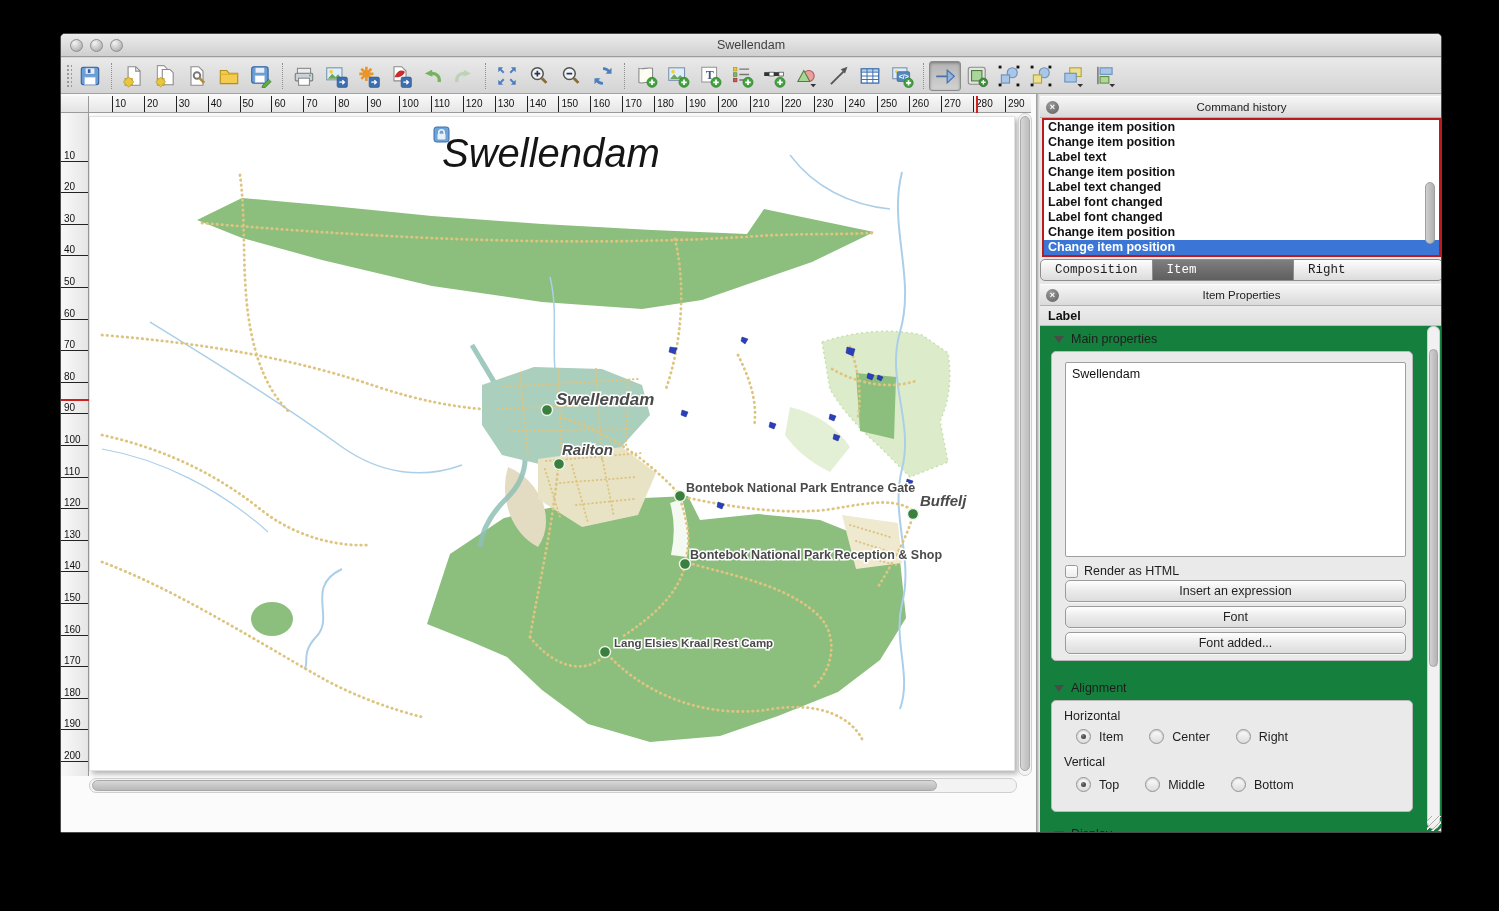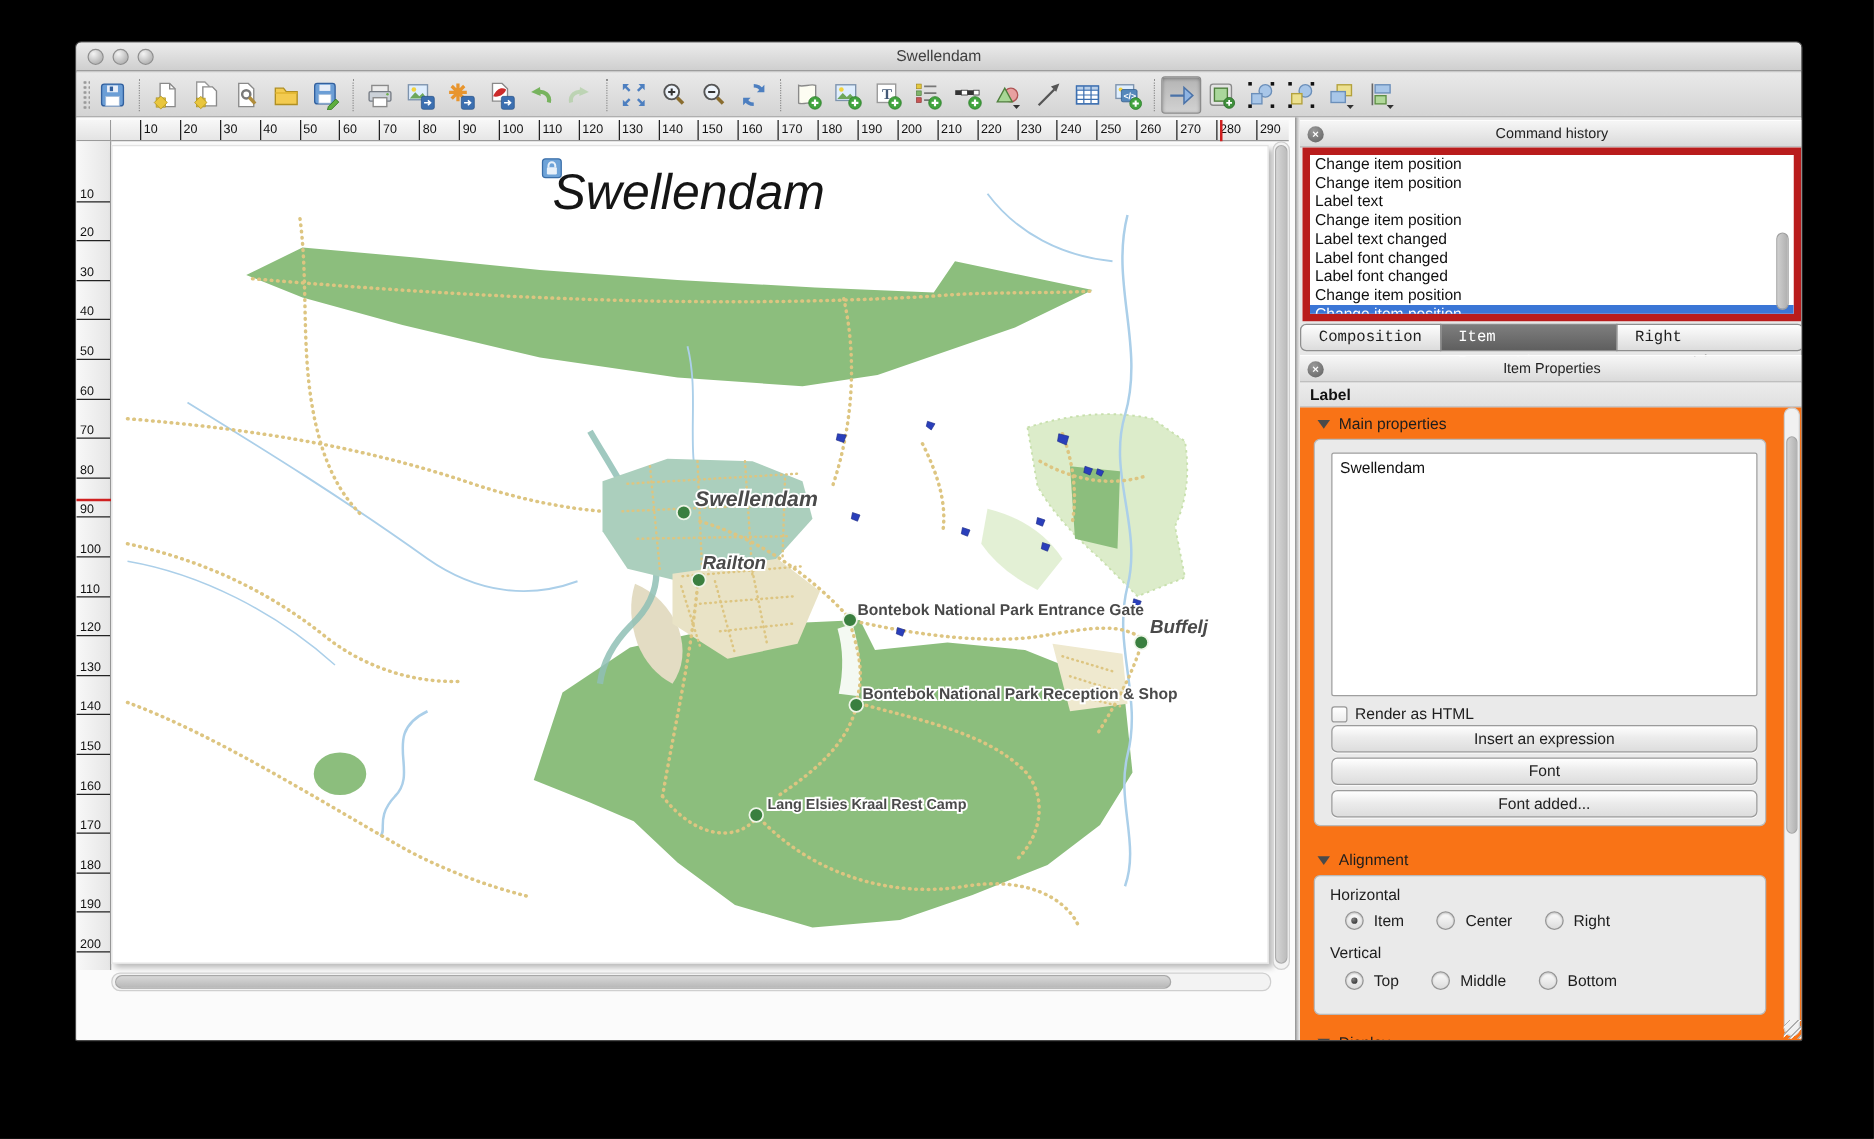--- a/index.html
+++ b/index.html
@@ -36,33 +36,33 @@
   .vscroll .thumb { position:absolute; left:1px; top:2px; width:10px; height:655px; border-radius:6px; background:linear-gradient(90deg,#d6d6d6,#bdbdbd); border:1px solid #ababab; }
   .hscroll { position:absolute; left:28px; top:684px; width:928px; height:15px; background:#f3f3f3; border:1px solid #cfcfcf; border-radius:7px; }
   .hscroll .thumb { position:absolute; left:2px; top:1px; width:845px; height:11px; border-radius:6px; background:linear-gradient(#d8d8d8,#b8b8b8); border:1px solid #a8a8a8; }
   
   .bottombar { position:absolute; left:0; top:700px; width:975px; height:40px; background:linear-gradient(#e9e9e9,#d0d0d0); border-top:1px solid #a8a8a8; }
   .macbtn { position:absolute; height:22px; background:linear-gradient(#ffffff,#ececec 45%,#dddddd); border:1px solid #9b9b9b; border-radius:5px; font-size:12.5px; color:#1f1f1f; text-align:center; line-height:20px; box-shadow:0 1px 0 rgba(255,255,255,.7); }
   
   .side-panel { position:absolute; left:979px; top:0; width:403px; bottom:0; background:#e7e7e7; }
   .hdr { position:absolute; left:0; right:0; height:22px; background:linear-gradient(#f6f6f6,#dadada); border-top:1px solid #fdfdfd; border-bottom:1px solid #b2b2b2; font-size:11.5px; color:#222; text-align:center; line-height:21px; }
   .closebtn { position:absolute; left:6px; top:4px; width:13px; height:13px; border-radius:50%; background:radial-gradient(circle at 38% 30%, #9a9a9a, #5f5f5f); color:#fff; font-size:9px; line-height:13px; text-align:center; font-weight:bold; }
-  .ch-list { position:absolute; left:2px; top:24px; right:2px; height:139px; background:#fff; border:6px solid #b91c1c; overflow:hidden; font-size:12.5px; color:#111; }
+  .ch-list { position:absolute; left:2px; top:24px; right:2px; height:139px; background:#fff; border:2px solid #b91c1c; overflow:hidden; font-size:12.5px; color:#111;font-weight:bold; }
   .ch-row { height:15px; line-height:15px; padding-left:4px; white-space:nowrap; }
   .ch-row.selected { background:#3b76d6; color:#fff; }
   .ch-thumb { position:absolute; right:4px; top:62px; width:10px; height:62px; border-radius:5px; background:linear-gradient(90deg,#cfcfcf,#b0b0b0); border:1px solid #a0a0a0; }
   .tabs { position:absolute; left:0; right:0; top:165px; height:22px; display:flex; justify-content:center; }
   .tab { height:22px; line-height:20px; font-size:12.5px; color:#1d1d1d; background:linear-gradient(#fdfdfd,#dcdcdc); border:1px solid #8e8e8e; padding:0 14px; margin-left:-1px;font-family:Liberation Mono, monospace; }
   .tab.first { border-radius:5px 0 0 5px; margin-left:0; }
   .tab.last { border-radius:0 5px 5px 0; }
   .tab.active { background:linear-gradient(#7e7e7e,#5f5f5f); color:#fff; }
   .tab-stub { position:absolute; top:176px; height:2px; border-top:1px solid #a8a8a8; border-bottom:1px solid #f4f4f4; }
   .ip-hdr { top:190px; }
   .label-bar { position:absolute; left:0; right:0; top:212px; height:20px; background:linear-gradient(#ececec,#e0e0e0); border-bottom:1px solid #bcbcbc; font-size:12.5px; font-weight:bold; color:#111; padding:3px 0 0 8px; }
-  .ip-body { position:absolute; left:0; right:0; top:232px; bottom:0; background:#f97316; overflow:hidden; }
+  .ip-body { position:absolute; left:0; right:0; top:232px; bottom:0; background:#15803d; overflow:hidden; }
   .sec-hdr { position:absolute; left:14px; font-size:12.5px; color:#1d1d1d; display:flex; align-items:center; }
   .disc { display:inline-block; width:0; height:0; border-left:5px solid transparent; border-right:5px solid transparent; border-top:7px solid #4a4a4a; margin-right:7px; }
   .groupbox { position:absolute; left:11px; width:362px; border:1px solid #b9b9b9; border-radius:5px; background:#eaeaea; }
   .ta { position:absolute; left:13px; top:10px; width:341px; height:195px; background:#fff; border:1px solid #9f9f9f; border-radius:2px; font-family:"Liberation Sans","DejaVu Sans",sans-serif; font-size:12.5px; color:#111; padding:4px 6px; resize:none; outline:none; }
   .cbrow { position:absolute; left:13px; top:212px; display:flex; align-items:center; gap:6px; font-size:12.5px; color:#1d1d1d; }
   .cb { width:13px; height:13px; border:1px solid #999; border-radius:2.5px; background:linear-gradient(#fff,#ededed); }
   .gbtn { left:13px; width:341px; }
   .radlbl { position:absolute; font-size:12.5px; color:#1d1d1d; }
   .radrow { position:absolute; display:flex; align-items:center; gap:8px; font-size:12.5px; color:#1d1d1d; }
   .radrow .gap { width:10px; }

